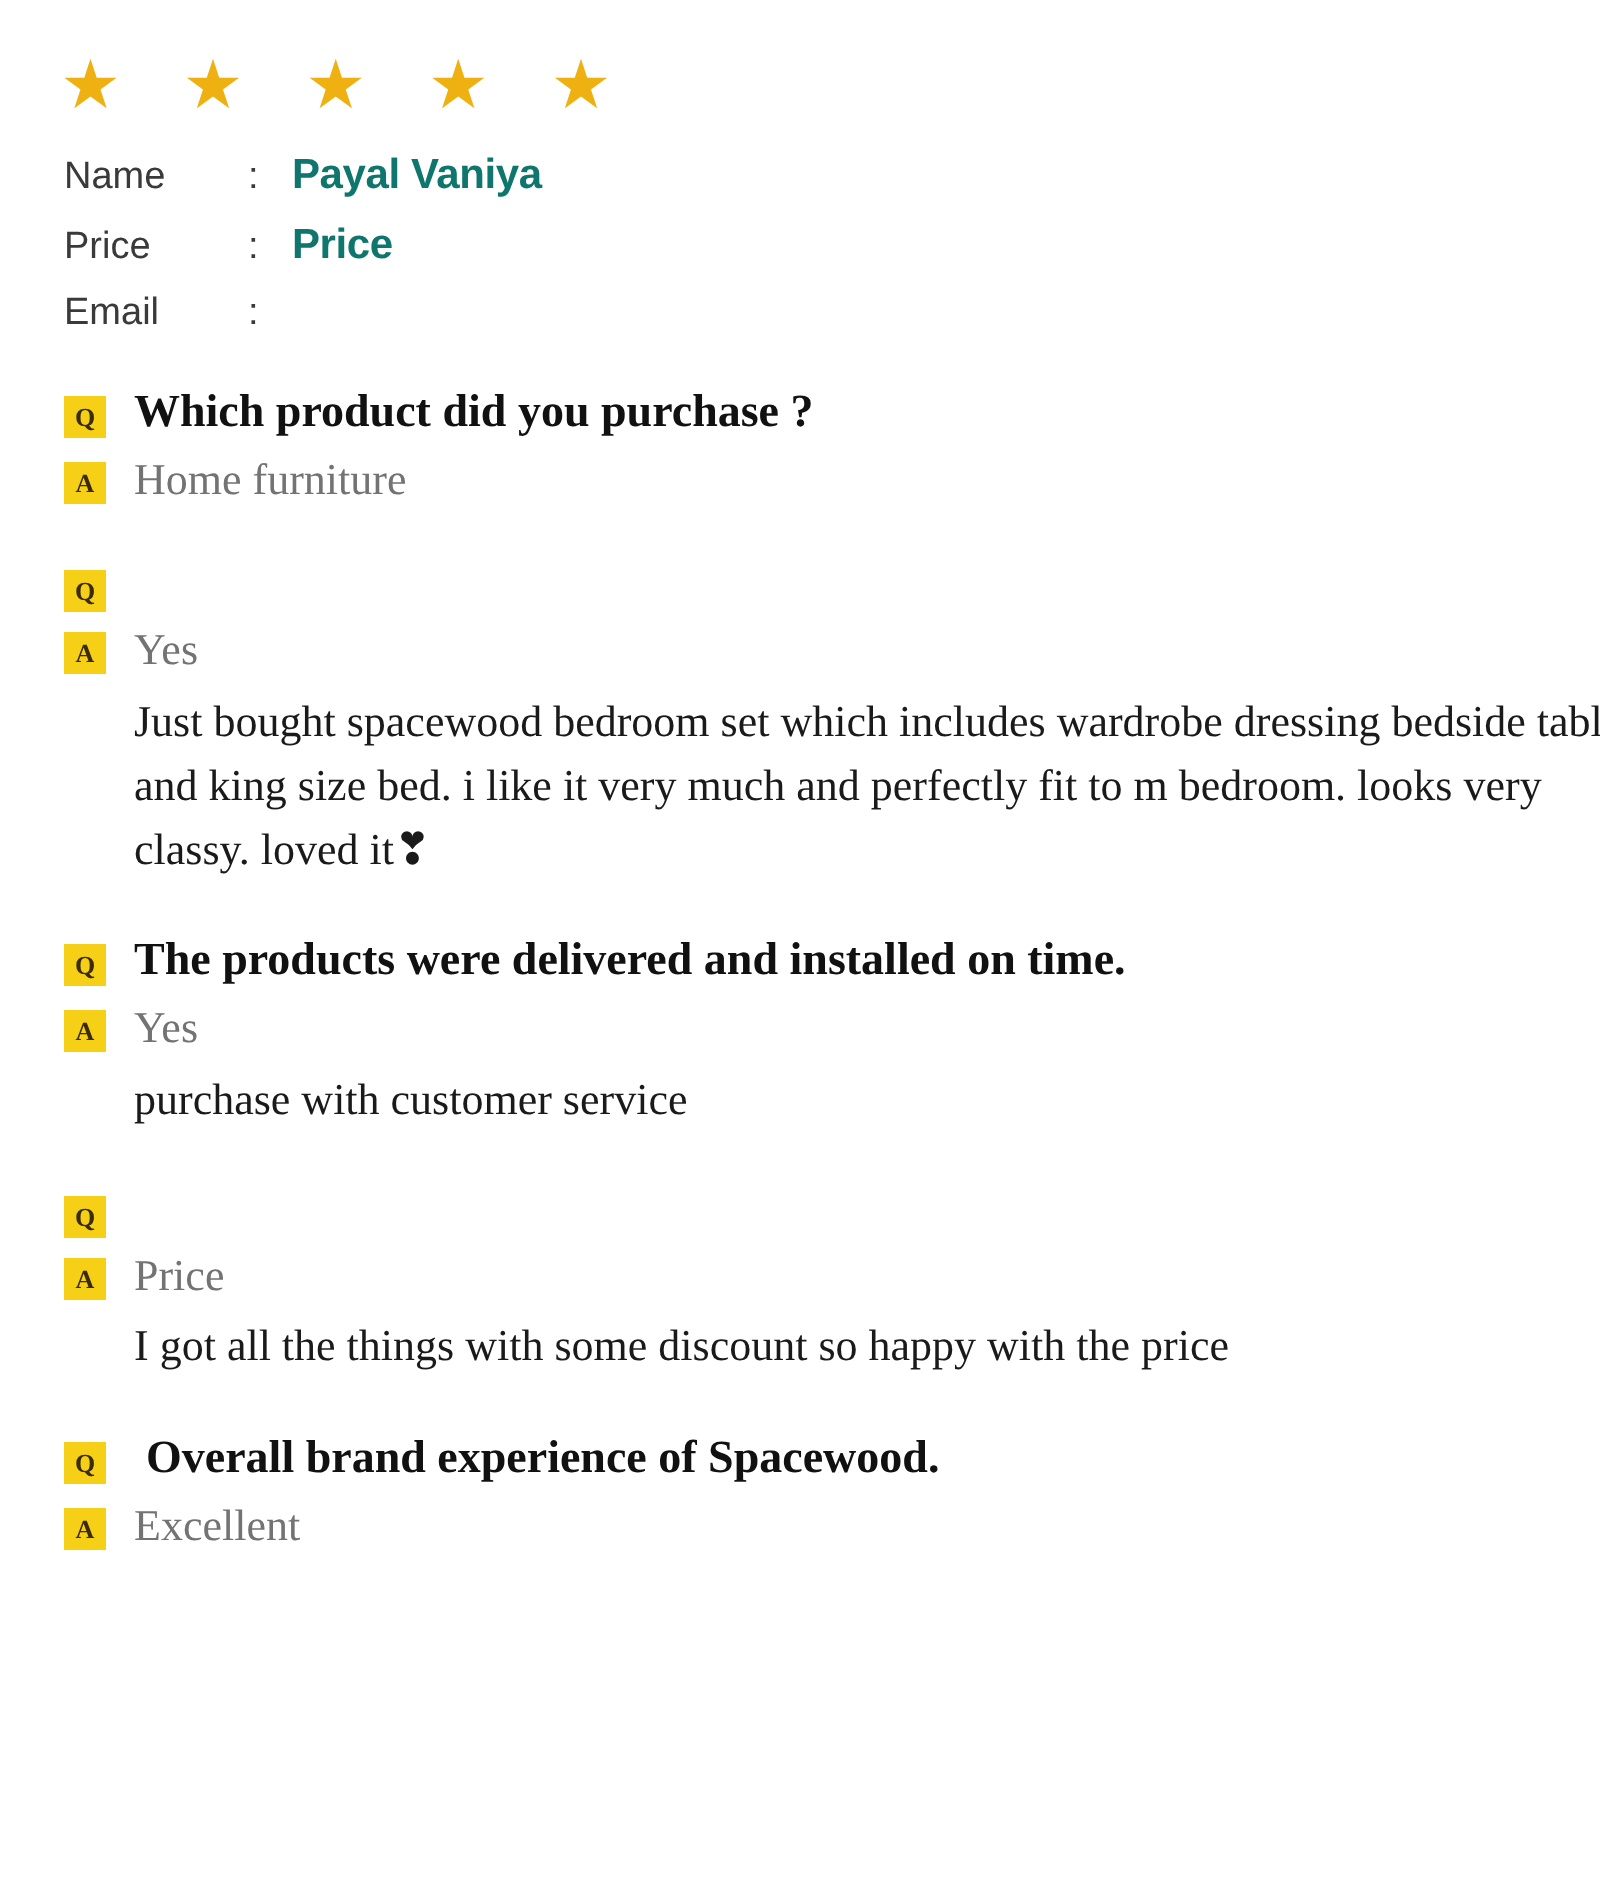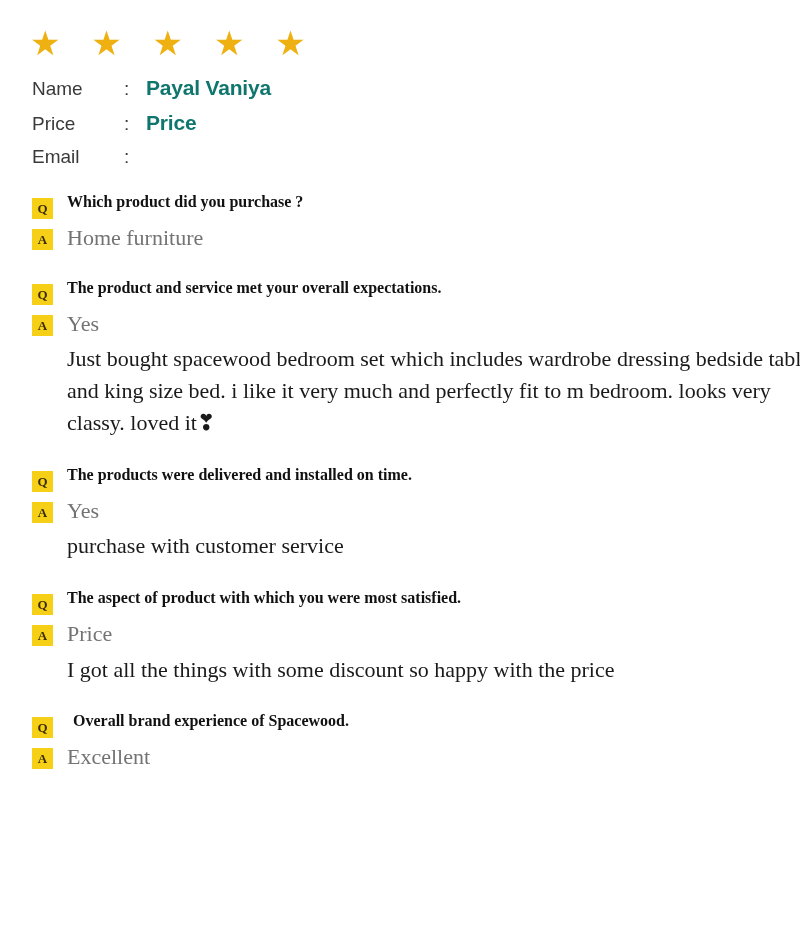--- a/index.html
+++ b/index.html
@@ -85,21 +85,21 @@
     text-align: center;
     line-height: 21px;
     margin-right: 14px;
     margin-top: 6px;
   }
   .badge.a {
     margin-top: 5px;
   }
   .q-text {
     font-family: "Liberation Serif", serif;
-    font-size: 16px;
+    font-size: 23px;
     font-weight: bold;
     color: #111111;
     line-height: 1.25;
   }
   .a-text {
     font-family: "Liberation Serif", serif;
     font-size: 22px;
     color: #737373;
     line-height: 1.25;
   }
@@ -163,21 +163,20 @@
       </div>
       <div class="qa-line a-line">
         <span class="badge a">A</span>
         <span class="a-text">Home furniture</span>
       </div>
     </div>
 
     <div class="qa-block">
       <div class="qa-line">
         <span class="badge">Q</span>
-        <span class="q-text">The product and service met your overall expectations.</span>
       </div>
       <div class="qa-line a-line">
         <span class="badge a">A</span>
         <span class="a-text">Yes</span>
       </div>
       <div class="comment wrap">Just bought spacewood bedroom set which includes wardrobe dressing bedside table and king size bed. i like it very much and perfectly fit to m bedroom. looks very classy. loved it❣</div>
     </div>
 
     <div class="qa-block">
       <div class="qa-line">
@@ -187,21 +186,20 @@
       <div class="qa-line a-line">
         <span class="badge a">A</span>
         <span class="a-text">Yes</span>
       </div>
       <div class="comment">purchase with customer service</div>
     </div>
 
     <div class="qa-block">
       <div class="qa-line">
         <span class="badge">Q</span>
-        <span class="q-text">The aspect of product with which you were most satisfied.</span>
       </div>
       <div class="qa-line a-line">
         <span class="badge a">A</span>
         <span class="a-text">Price</span>
       </div>
       <div class="comment">I got all the things with some discount so happy with the price</div>
     </div>
 
     <div class="qa-block indent-extra">
       <div class="qa-line">

